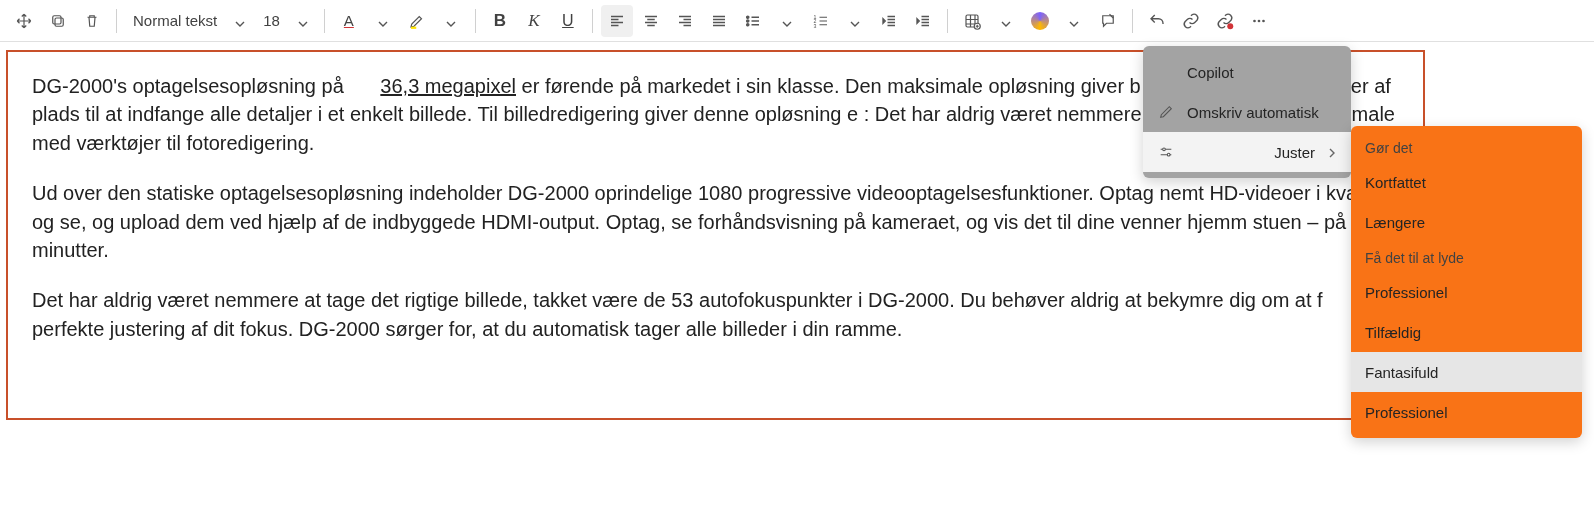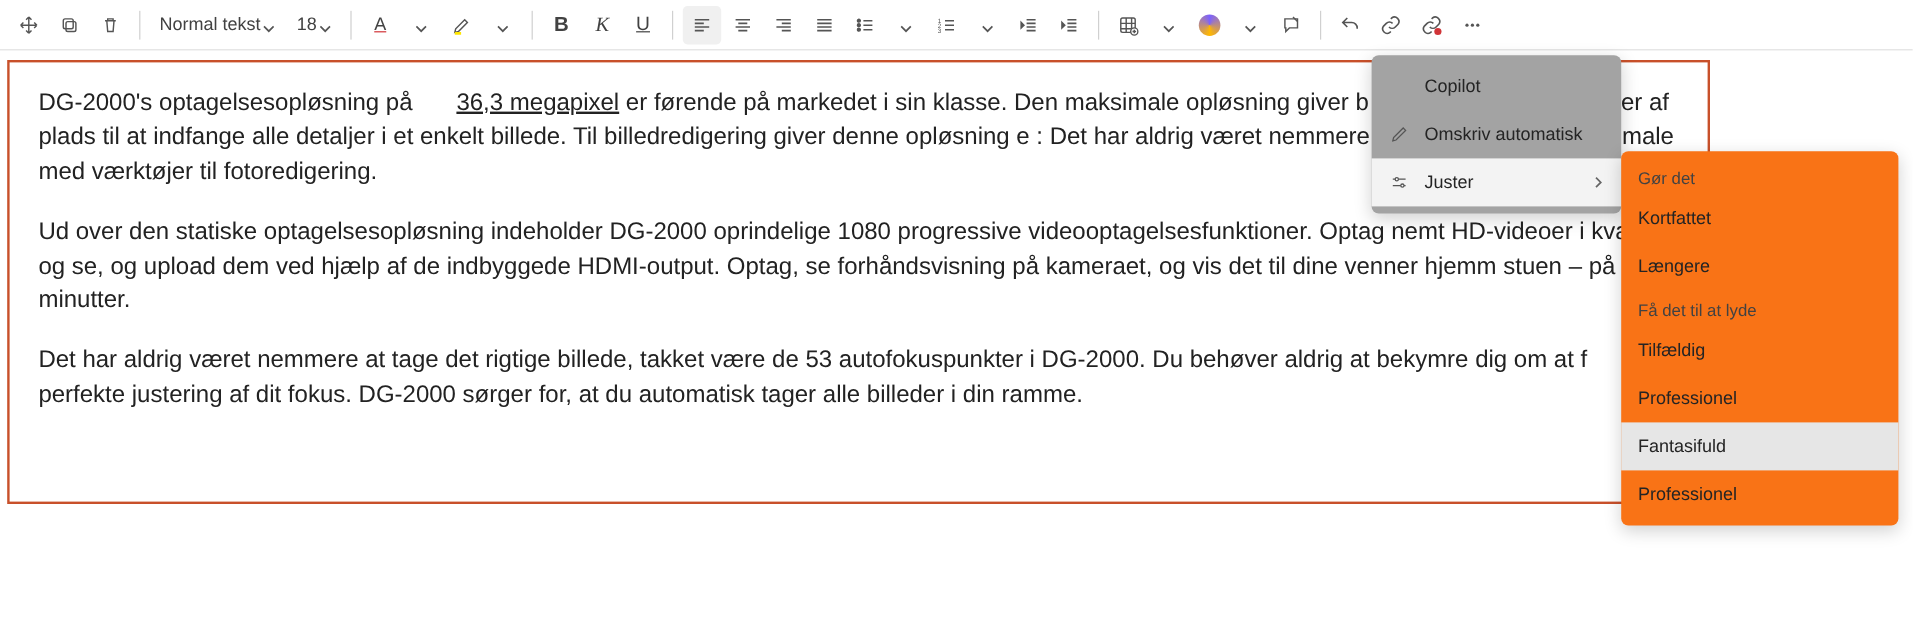--- a/index.html
+++ b/index.html
@@ -38,21 +38,21 @@
     width: 1px;
     height: 24px;
     background: #d0d0d0;
     margin: 0 6px;
   }
   .combo {
     display: inline-flex;
     align-items: center;
     height: 32px;
     padding: 0 8px;
-    gap: 2px;
+    gap: 18px;
     border-radius: 4px;
     cursor: pointer;
     color: #424242;
   }
   .combo-text { font-size: 15px; }
   .chev-down {
     width: 10px; height: 10px;
     display:inline-block;
   }
   .chev-down svg { width:10px; height:10px; }
@@ -96,21 +96,21 @@
     align-items:center;
     height:40px;
     padding: 0 14px;
     gap:12px;
     cursor:pointer;
     color:#242424;
   }
   .menu1 .mitem .micon { width:18px; display:flex; justify-content:center; }
   .menu1 .mitem .mlabel { flex:1; }
   .menu1 .mitem .mchev { color:#666; }
-  .menu1 .mitem.hover { background:#f3f3f3; }
+  .menu1 .mitem.hover { background:#f3f3f3;text-align:right; }
 
   .menu2 {
     position:absolute;
     left:1351px;
     top:126px;
     width:231px;
     background:#f97316;
     border-radius:6px;
     box-shadow: 0 4px 14px rgba(0,0,0,0.18);
     padding:6px 0;
@@ -385,24 +385,24 @@
 <div class="menu2">
   <div class="section-label">Gør det</div>
   <div class="mitem">
       <span class="mlabel">Kortfattet</span>
     </div>
   <div class="mitem">
       <span class="mlabel">Længere</span>
     </div>
   <div class="section-label">Få det til at lyde</div>
   <div class="mitem">
+      <span class="mlabel">Professionel</span>
+    </div>
+  <div class="mitem">
       <span class="mlabel">Tilfældig</span>
-    </div>
-  <div class="mitem">
-      <span class="mlabel">Professionel</span>
     </div>
   <div class="mitem selected">
       <span class="mlabel">Fantasifuld</span>
     </div>
   <div class="mitem">
       <span class="mlabel">Professionel</span>
     </div>
 </div>
 
 </body></html>

